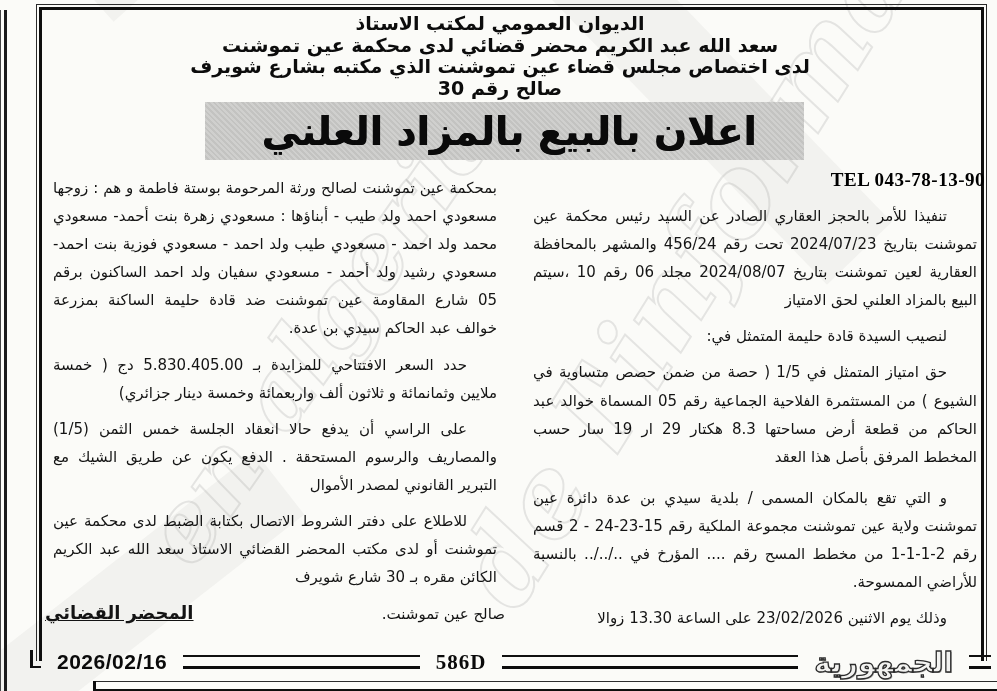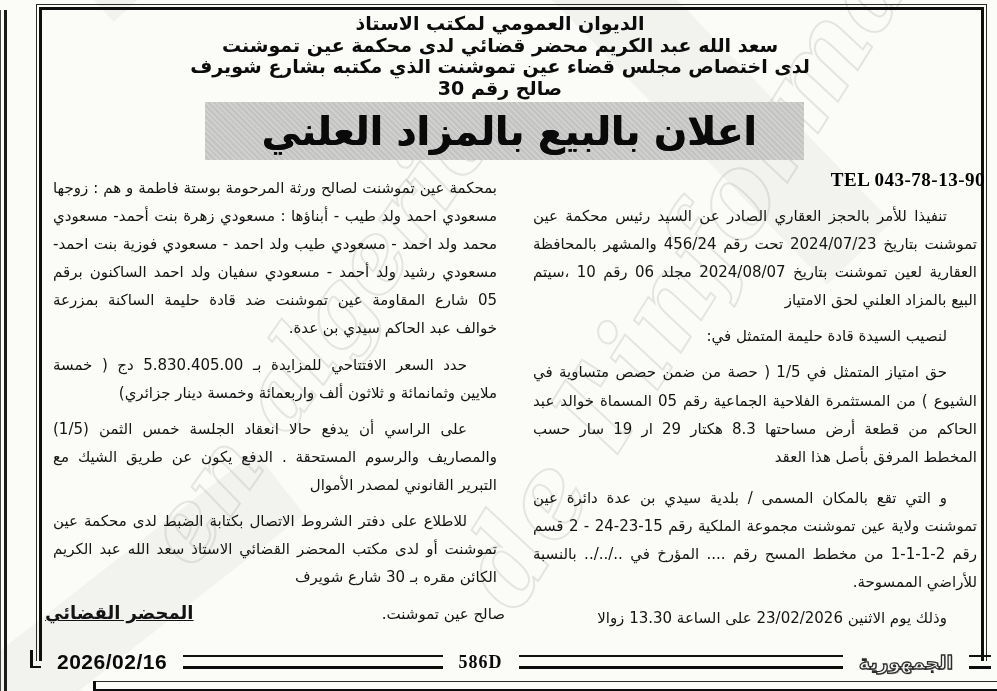--- a/index.html
+++ b/index.html
@@ -70,25 +70,25 @@
   }
   .drule{height:9px;border-top:2px solid #101010;border-bottom:3.5px solid #0c0c0c;}
   .grow1{flex-grow:1;}
   .grow2{flex-grow:1.25;}
   .endrule{width:22px;}
   .f-date{
     font-family:"Liberation Sans",sans-serif;font-weight:bold;font-size:21px;
     letter-spacing:0.5px;color:#0a0a0a;white-space:nowrap;
   }
   .f-ref{
-    font-family:"Liberation Serif",serif;font-weight:bold;font-size:18px;
+    font-family:"Liberation Serif",serif;font-weight:bold;font-size:21px;
     letter-spacing:1px;color:#0a0a0a;white-space:nowrap;
   }
   .f-logo{
-    direction:rtl;font-weight:bold;font-size:19px;white-space:nowrap;
+    direction:rtl;font-weight:bold;font-size:28px;white-space:nowrap;
     color:rgba(251,251,248,0.9);
     -webkit-text-stroke:1.3px #2c2c2c;
     text-shadow:1px 1px 0 rgba(0,0,0,0.35);
   }
   
   .corner-stub{width:8px;height:16px;border-left:3px solid #0e0e0e;border-bottom:2px solid #0e0e0e;margin-top:-6px;}
 
   
   .next-frame{
     position:absolute;left:93px;right:0;top:681px;height:7px;

